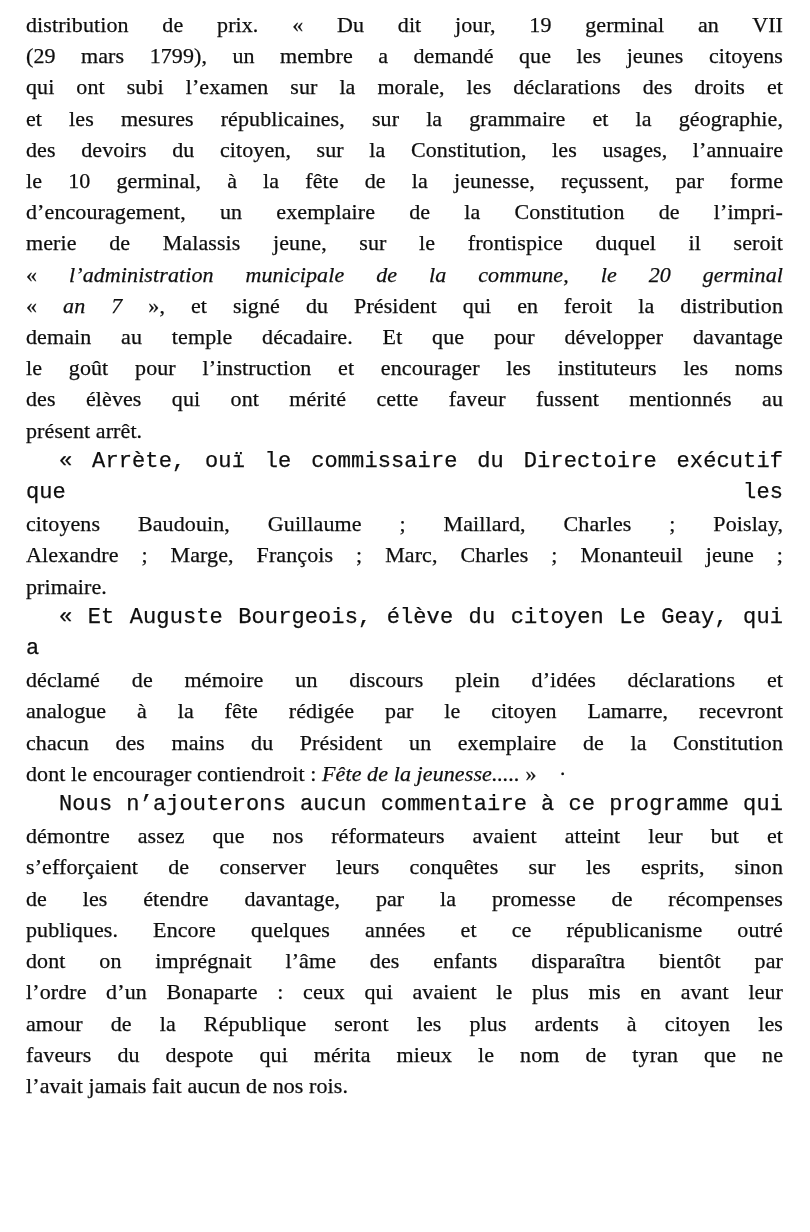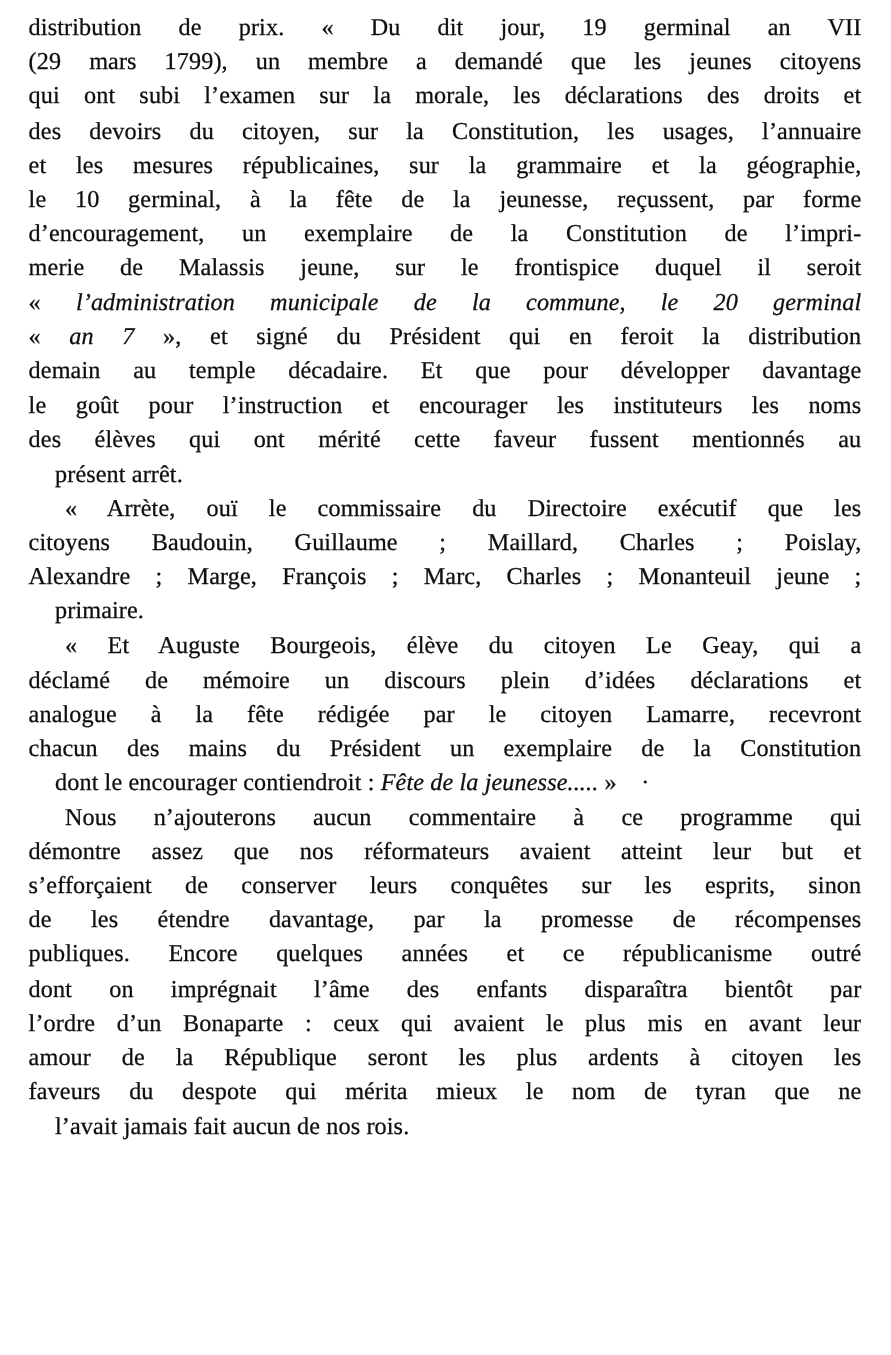--- a/index.html
+++ b/index.html
@@ -37,40 +37,40 @@
   .line {
     text-align: justify;
     text-align-last: justify;
     text-justify: inter-word;
     white-space: nowrap; 
   }
   .line .run { white-space: normal; }
   .line { white-space: normal; }
   .line.last {
     text-align-last: left;
-    margin-left: 24px;
   }
   .para.indent .line:first-child {
     text-indent: 33px;
+    font-family: Liberation Mono, monospace;
   }
   .run.it {
     font-style: italic;
   }
 </style>
 </head>
 <body>
 
 <div class="page">
   <div class="page-text">
       <div class="para">
         <div class="line"><span class="run">distribution de prix. « Du dit jour, 19 germinal an VII</span></div>
         <div class="line"><span class="run">(29 mars 1799), un membre a demandé que les jeunes citoyens</span></div>
         <div class="line"><span class="run">qui ont subi l’examen sur la morale, les déclarations des droits et</span></div>
+        <div class="line"><span class="run">et les mesures républicaines, sur la grammaire et la géographie,</span></div>
         <div class="line"><span class="run">des devoirs du citoyen, sur la Constitution, les usages, l’annuaire</span></div>
-        <div class="line"><span class="run">et les mesures républicaines, sur la grammaire et la géographie,</span></div>
         <div class="line"><span class="run">le 10 germinal, à la fête de la jeunesse, reçussent, par forme</span></div>
         <div class="line"><span class="run">d’encouragement, un exemplaire de la Constitution de l’impri-</span></div>
         <div class="line"><span class="run">merie de Malassis jeune, sur le frontispice duquel il seroit</span></div>
         <div class="line"><span class="run">« </span><span class="run it">l’administration municipale de la commune, le 20 germinal</span></div>
         <div class="line"><span class="run">« </span><span class="run it">an 7</span><span class="run"> », et signé du Président qui en feroit la distribution</span></div>
         <div class="line"><span class="run">demain au temple décadaire. Et que pour développer davantage</span></div>
         <div class="line"><span class="run">le goût pour l’instruction et encourager les instituteurs les noms</span></div>
         <div class="line"><span class="run">des élèves qui ont mérité cette faveur fussent mentionnés au</span></div>
         <div class="line last"><span class="run">présent arrêt.</span></div>
       </div>

